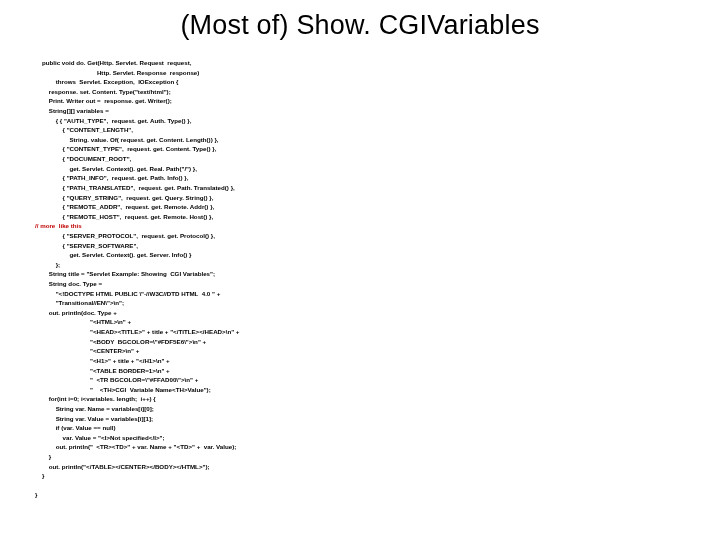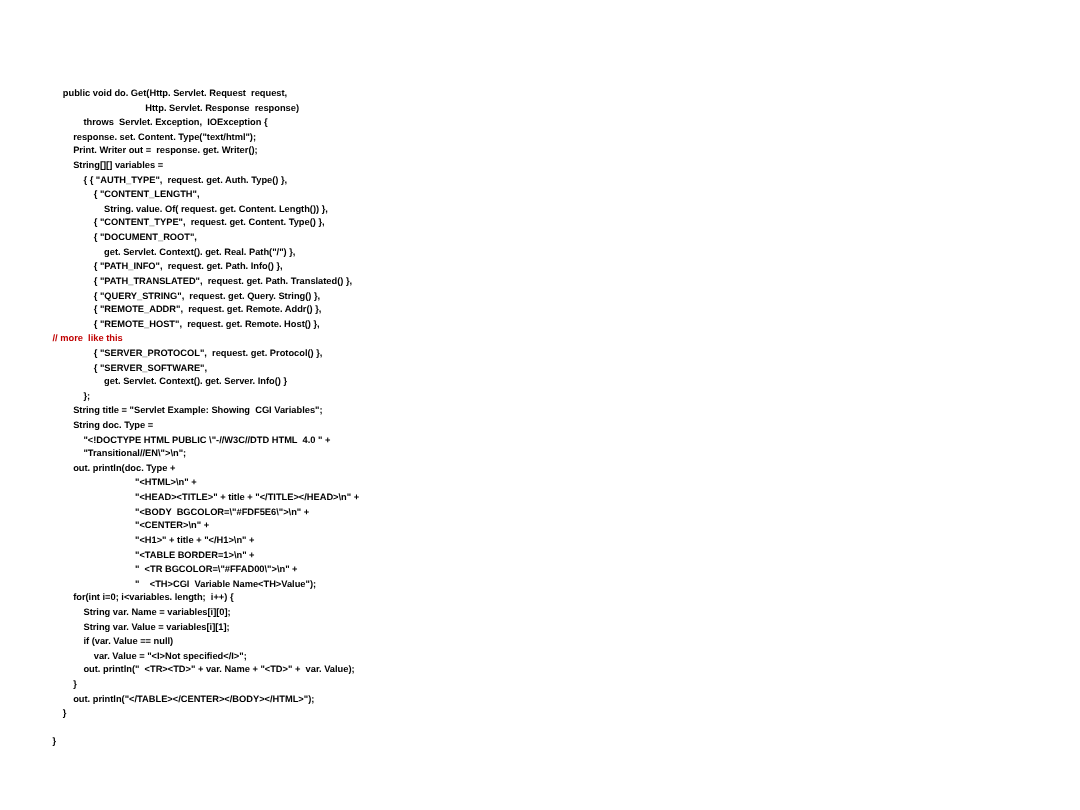--- a/index.html
+++ b/index.html
@@ -41,20 +41,21 @@
     font-weight: bold;
   }
   .red {
     color: #c00000;
   }
 </style>
 </head>
 <body>
 
 <div class="slide">
+  <div class="title">(Most of) Show. CGIVariables</div>
   <div class="code" id="code-block"><span>    public void do. Get(Http. Servlet. Request  request,</span>
 <span>                                    Http. Servlet. Response  response)</span>
 <span>            throws  Servlet. Exception,  IOException {</span>
 <span>        response. set. Content. Type("text/html");</span>
 <span>        Print. Writer out =  response. get. Writer();</span>
 <span>        String[][] variables =</span>
 <span>            { { "AUTH_TYPE",  request. get. Auth. Type() },</span>
 <span>                { "CONTENT_LENGTH",</span>
 <span>                    String. value. Of( request. get. Content. Length()) },</span>
 <span>                { "CONTENT_TYPE",  request. get. Content. Type() },</span>

